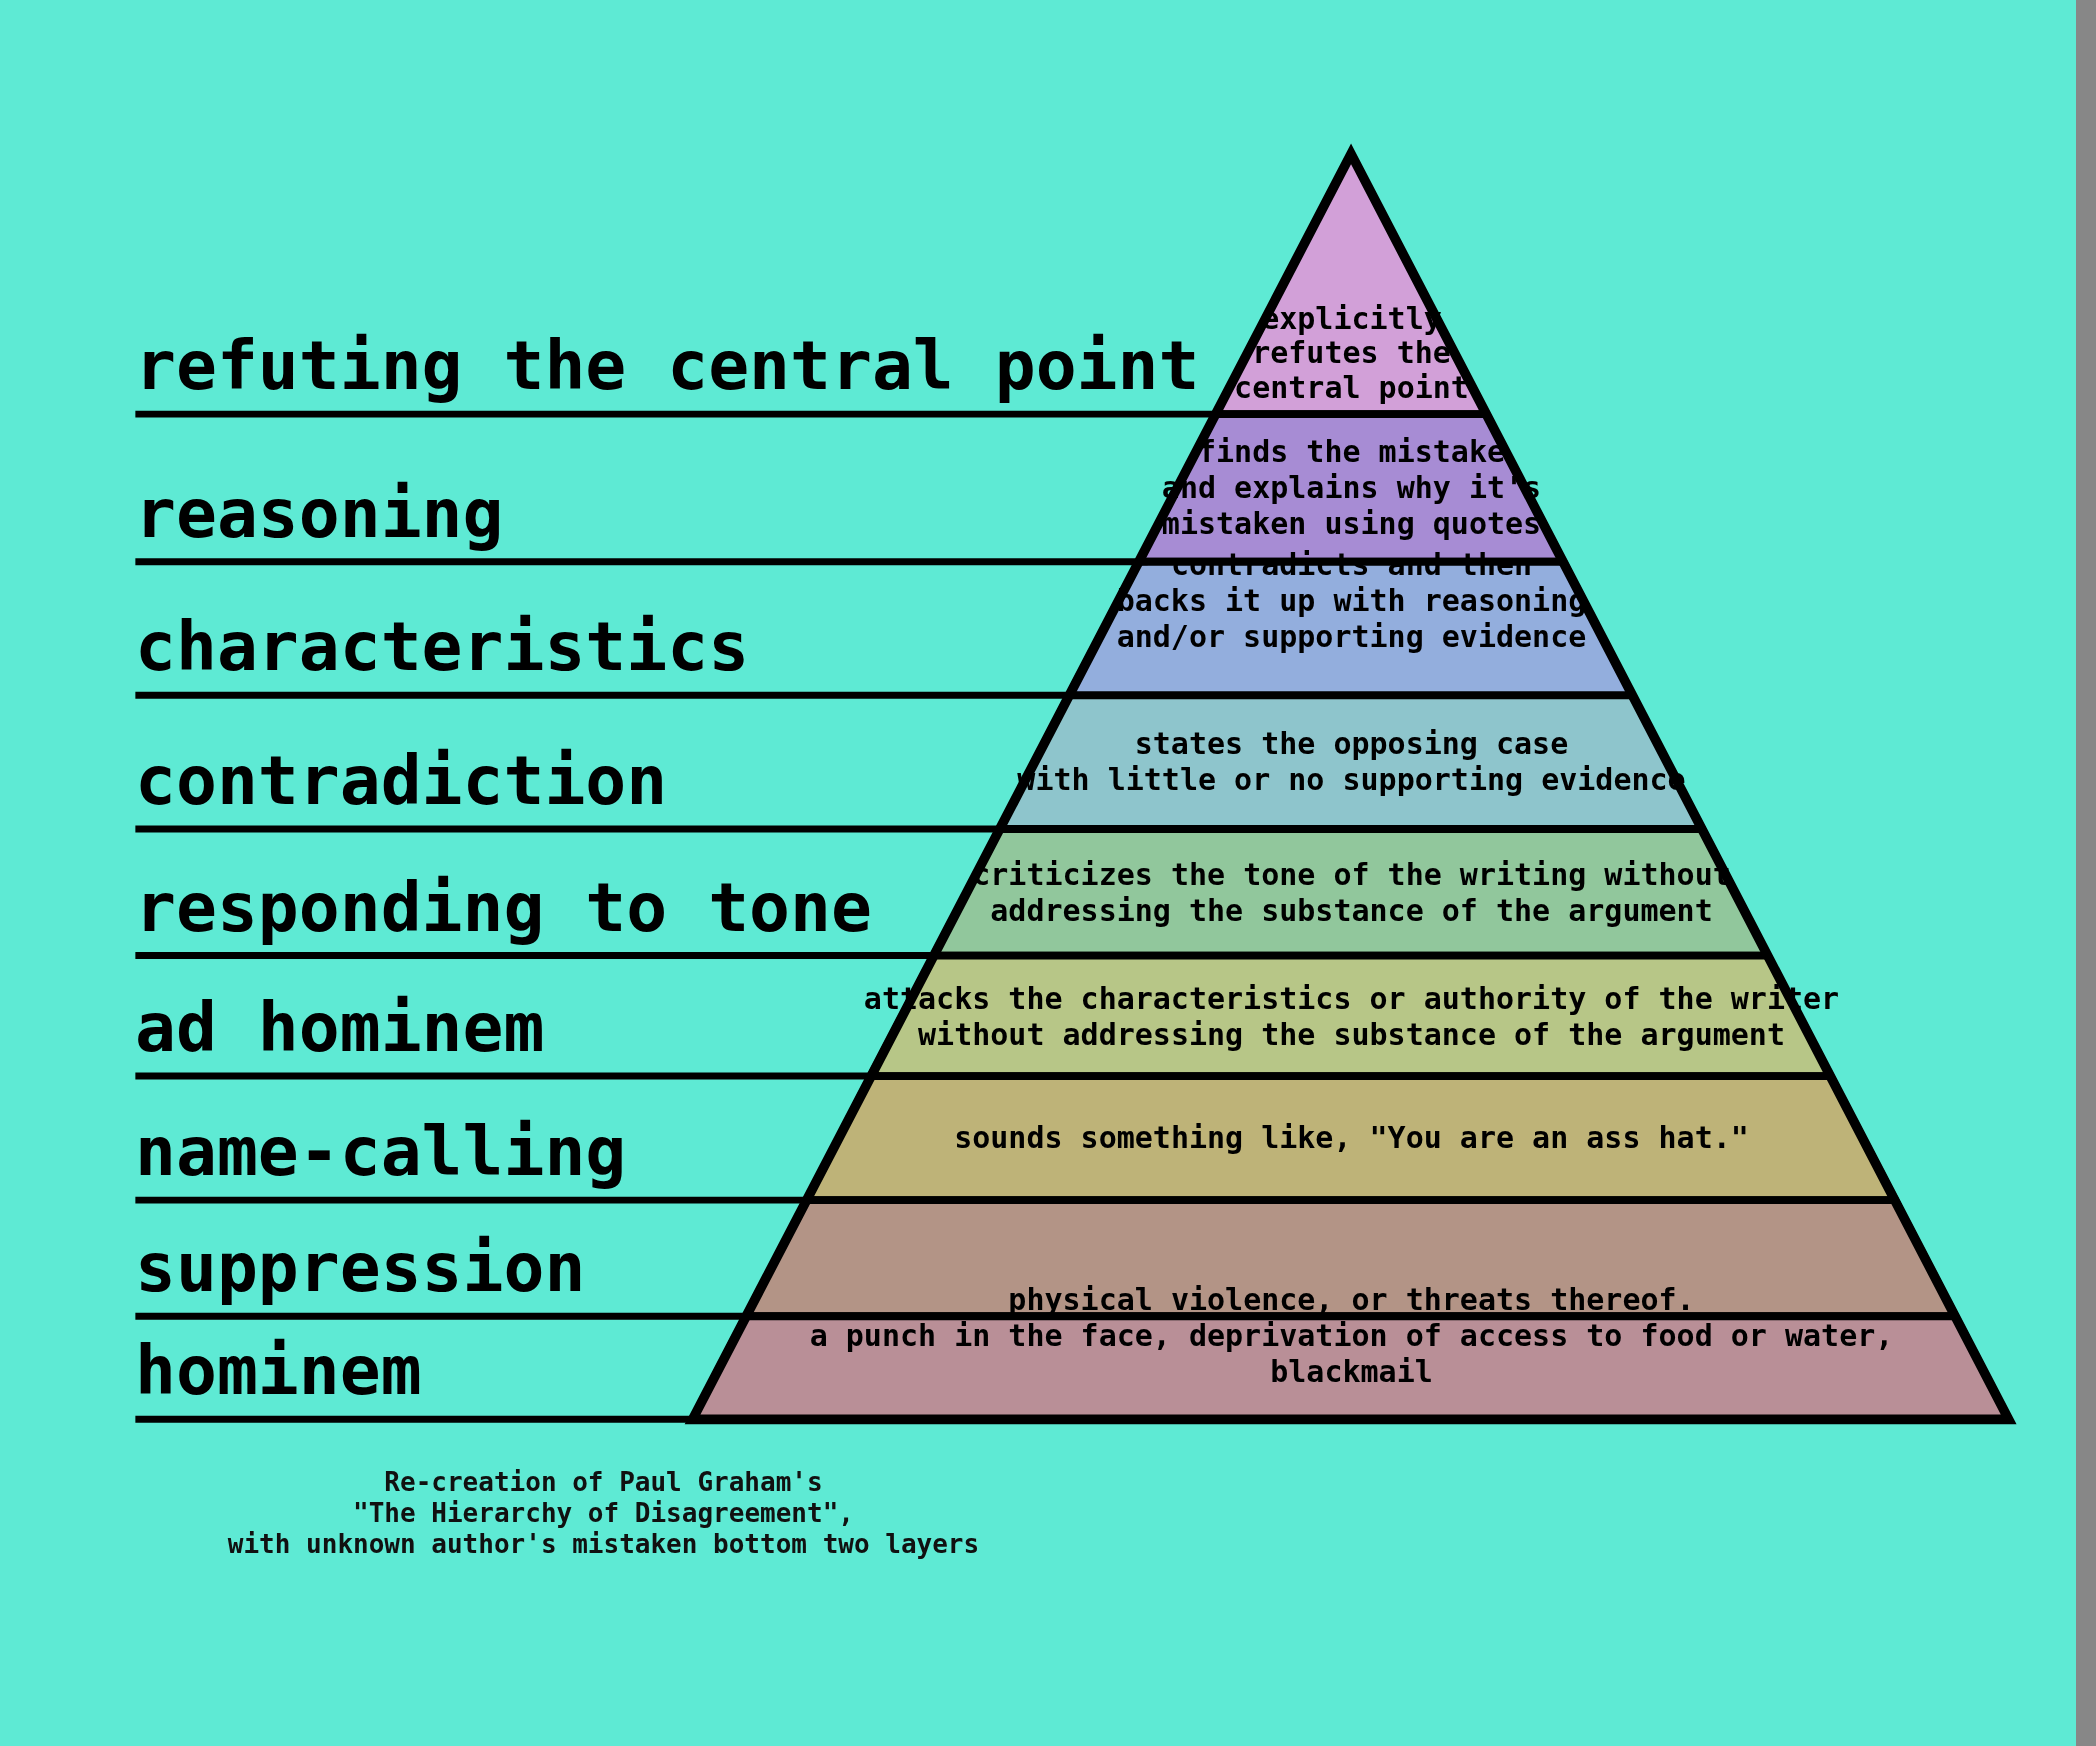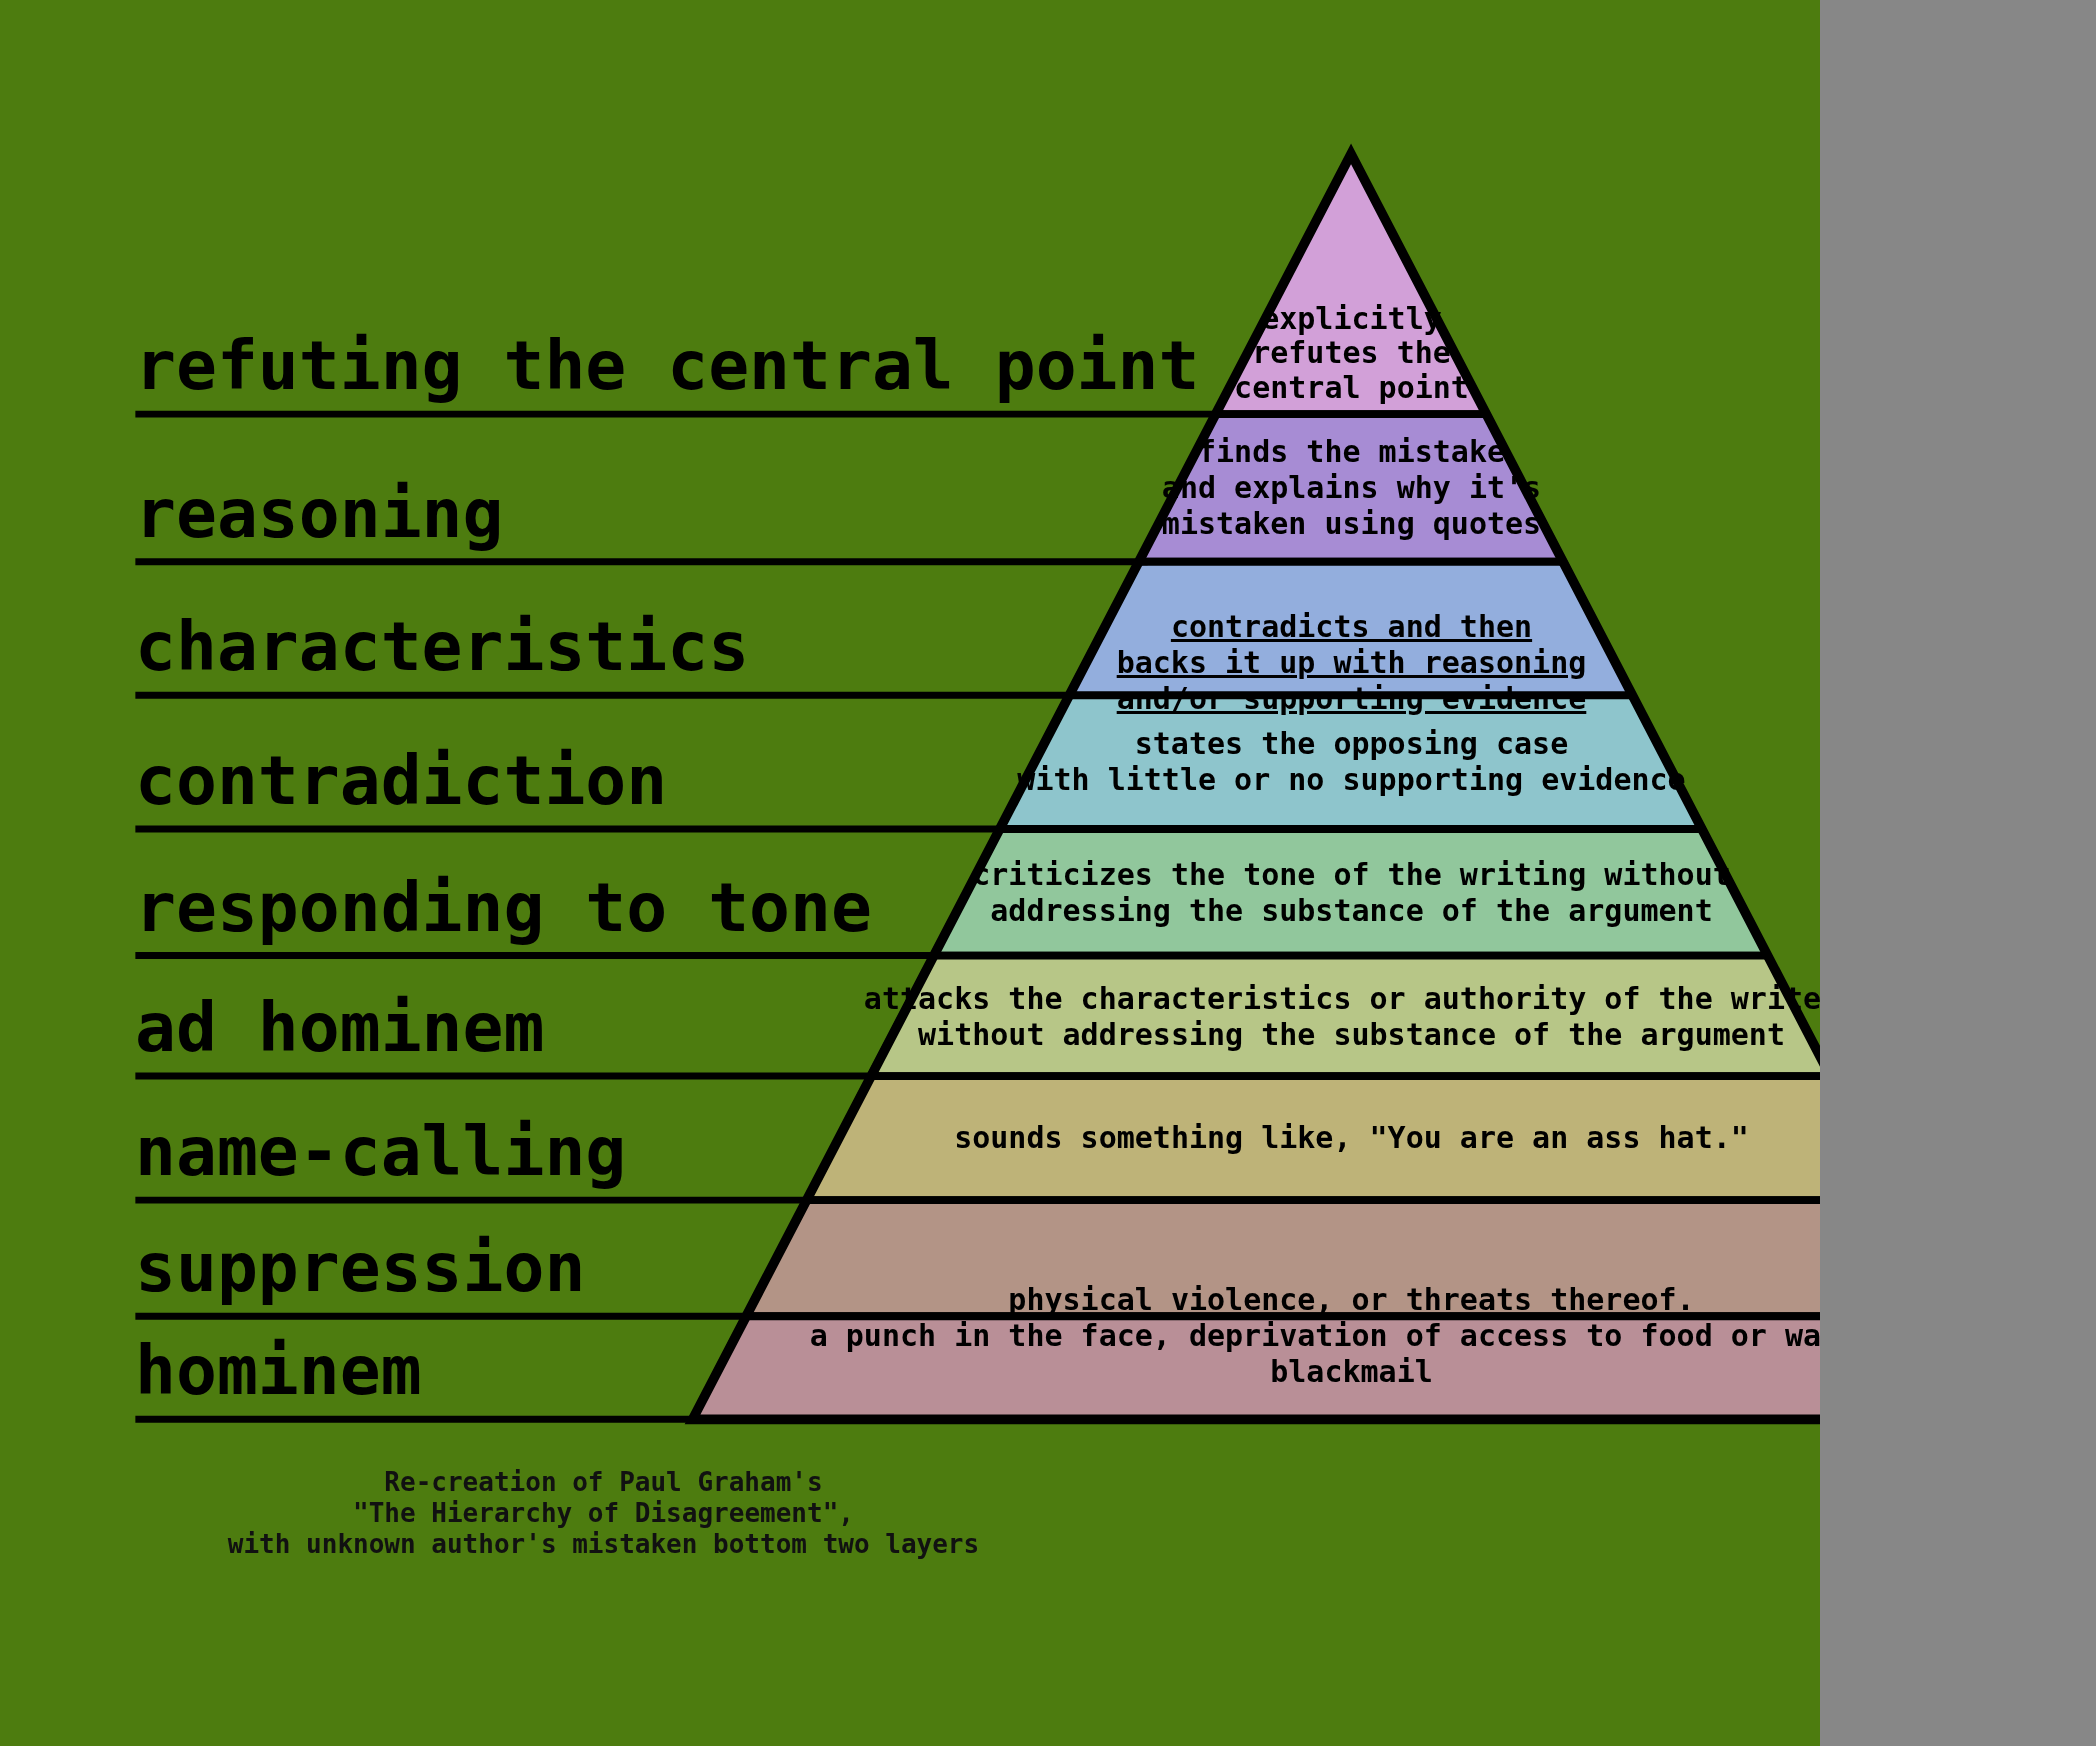--- a/index.html
+++ b/index.html
@@ -2,23 +2,23 @@
 <html style="font-size:14px"><head>
 <meta charset="utf-8">
 <style>
   html, body { margin: 0; padding: 0; }
   body {
     font-family: "DejaVu Sans Mono", "Liberation Mono", monospace;
     background: #878787;
   }
   #stage {
     position: relative;
-    width: 1820px;
+    width: 2076px;
     height: 1747px;
-    background: #4d7c0f;
+    background: #5eead4;
     overflow: hidden;
   }
   #pyramid-svg {
     position: absolute;
     left: 0; top: 0;
     width: 2096px; height: 1747px;
   }
   .tier-label {
     position: absolute;
     left: 135px;
@@ -101,21 +101,21 @@
   <div class="tier-label" style="bottom:561px;">name-calling</div>
   <div class="tier-label" style="bottom:445px;">suppression</div>
   <div class="tier-label" style="bottom:342px;">hominem</div>
 
   <div class="tier-desc apex" style="top:154px; height:260px;">explicitly
 refutes the
 central point</div>
   <div class="tier-desc" style="top:414px; height:148px;">finds the mistake
 and explains why it's
 mistaken using quotes</div>
-  <div class="tier-desc" style="top:596px; height:134px;text-decoration:underline;">contradicts and then
+  <div class="tier-desc" style="top:534px; height:134px;">contradicts and then
 backs it up with reasoning
 and/or supporting evidence</div>
   <div class="tier-desc" style="top:695px; height:134px;">states the opposing case
 with little or no supporting evidence</div>
   <div class="tier-desc" style="top:829px; height:127px;">criticizes the tone of the writing without
 addressing the substance of the argument</div>
   <div class="tier-desc" style="top:956px; height:121px;">attacks the characteristics or authority of the writer
 without addressing the substance of the argument</div>
   <div class="tier-desc" style="top:1076px; height:124px;">sounds something like, "You are an ass hat."</div>
   <div class="tier-desc" style="top:1284px; height:103px;">physical violence, or threats thereof.

